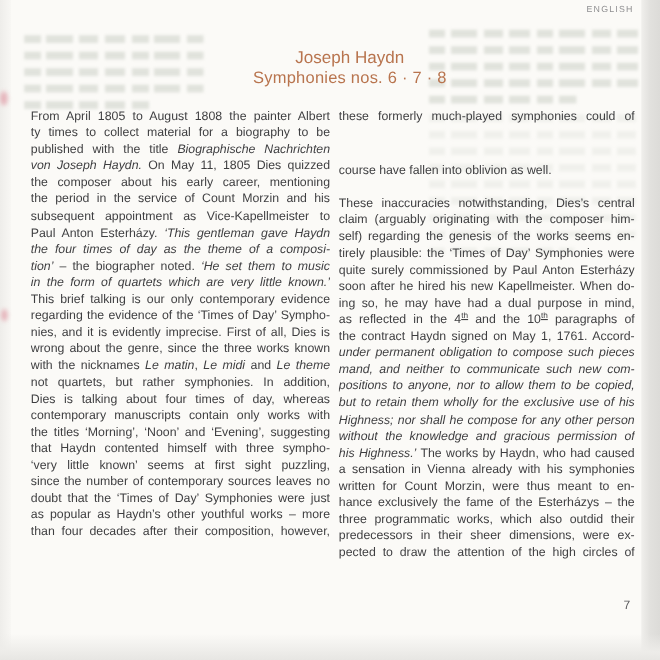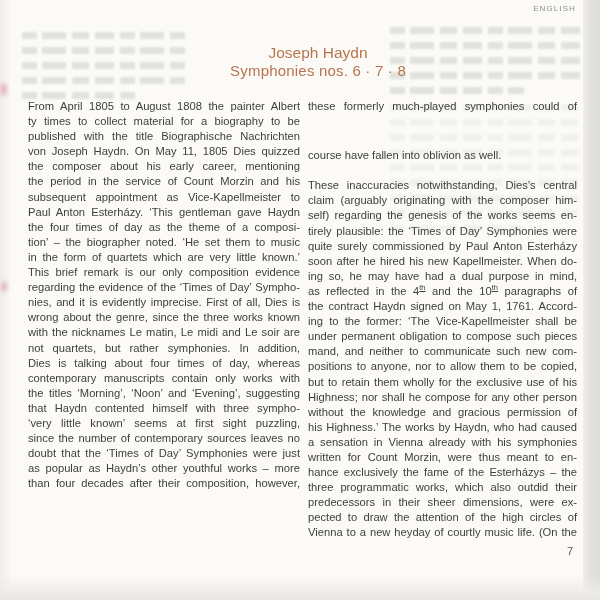--- a/index.html
+++ b/index.html
@@ -42,21 +42,21 @@
   .title { top:28px; font-size:15.5px; }
   .subtitle { top:46px; font-size:15px; letter-spacing:.2px; }
 
   
   .col { position:absolute; top:99px; font-size:11.2px; line-height:15.1px;
     color:#3e3e40; }
   .col-left  { left:28px;  width:272px; }
   .col-right { left:308px; width:269px; }
   .tl { text-align:justify; text-align-last:justify; height:15.1px; overflow:hidden; }
   .tl.end { text-align-last:left;margin-top:34px; }
-  .it { }
+  .it { font-style:italic; }
   .sup { vertical-align:super; font-size:7.5px; line-height:0;text-decoration:underline; }
 
   .pagenum { position:absolute; top:545px; right:27px;
     font-size:11px; color:#57575a; }
 </style>
 </head>
 <body>
 
 <div class="page">
 
@@ -102,25 +102,25 @@
       <div class="tl"><span>ty times to collect material for a biography to be</span></div>
       <div class="tl"><span>published with the title </span><span class="it">Biographische Nachrichten</span></div>
       <div class="tl"><span class="it">von Joseph Haydn.</span><span> On May 11, 1805 Dies quizzed</span></div>
       <div class="tl"><span>the composer about his early career, mentioning</span></div>
       <div class="tl"><span>the period in the service of Count Morzin and his</span></div>
       <div class="tl"><span>subsequent appointment as Vice-Kapellmeister to</span></div>
       <div class="tl"><span>Paul Anton Esterházy. </span><span class="it">‘This gentleman gave Haydn</span></div>
       <div class="tl"><span class="it">the four times of day as the theme of a composi-</span></div>
       <div class="tl"><span class="it">tion’</span><span> – the biographer noted. </span><span class="it">‘He set them to music</span></div>
       <div class="tl"><span class="it">in the form of quartets which are very little known.’</span></div>
-      <div class="tl"><span>This brief remark is our only composition evidence</span></div>
+      <div class="tl"><span>This brief talking is our only contemporary evidence</span></div>
       <div class="tl"><span>regarding the evidence of the ‘Times of Day’ Sympho-</span></div>
       <div class="tl"><span>nies, and it is evidently imprecise. First of all, Dies is</span></div>
       <div class="tl"><span>wrong about the genre, since the three works known</span></div>
-      <div class="tl"><span>with the nicknames </span><span class="it">Le matin</span><span>, </span><span class="it">Le midi</span><span> and </span><span class="it">Le soir</span><span> are</span></div>
+      <div class="tl"><span>with the nicknames </span><span class="it">Le matin</span><span>, </span><span class="it">Le midi</span><span> and </span><span class="it">Le theme</span><span> are</span></div>
       <div class="tl"><span>not quartets, but rather symphonies. In addition,</span></div>
       <div class="tl"><span>Dies is talking about four times of day, whereas</span></div>
       <div class="tl"><span>contemporary manuscripts contain only works with</span></div>
       <div class="tl"><span>the titles ‘Morning’, ‘Noon’ and ‘Evening’, suggesting</span></div>
       <div class="tl"><span>that Haydn contented himself with three sympho-</span></div>
       <div class="tl"><span>‘very little known’ seems at first sight puzzling,</span></div>
       <div class="tl"><span>since the number of contemporary sources leaves no</span></div>
       <div class="tl"><span>doubt that the ‘Times of Day’ Symphonies were just</span></div>
       <div class="tl"><span>as popular as Haydn’s other youthful works – more</span></div>
       <div class="tl"><span>than four decades after their composition, however,</span></div>
@@ -131,32 +131,30 @@
       <div class="tl">&nbsp;</div>
       <div class="tl"><span>These inaccuracies notwithstanding, Dies’s central</span></div>
       <div class="tl"><span>claim (arguably originating with the composer him-</span></div>
       <div class="tl"><span>self) regarding the genesis of the works seems en-</span></div>
       <div class="tl"><span>tirely plausible: the ‘Times of Day’ Symphonies were</span></div>
       <div class="tl"><span>quite surely commissioned by Paul Anton Esterházy</span></div>
       <div class="tl"><span>soon after he hired his new Kapellmeister. When do-</span></div>
       <div class="tl"><span>ing so, he may have had a dual purpose in mind,</span></div>
       <div class="tl"><span>as reflected in the 4</span><span class="sup">th</span><span> and the 10</span><span class="sup">th</span><span> paragraphs of</span></div>
       <div class="tl"><span>the contract Haydn signed on May 1, 1761. Accord-</span></div>
-      <div class="tl"><span>ing to the former: </span><span class="it">‘The Vice-Kapellmeister shall be</span></div>
       <div class="tl"><span class="it">under permanent obligation to compose such pieces</span></div>
       <div class="tl"><span class="it">mand, and neither to communicate such new com-</span></div>
       <div class="tl"><span class="it">positions to anyone, nor to allow them to be copied,</span></div>
       <div class="tl"><span class="it">but to retain them wholly for the exclusive use of his</span></div>
       <div class="tl"><span class="it">Highness; nor shall he compose for any other person</span></div>
       <div class="tl"><span class="it">without the knowledge and gracious permission of</span></div>
       <div class="tl"><span class="it">his Highness.’</span><span> The works by Haydn, who had caused</span></div>
       <div class="tl"><span>a sensation in Vienna already with his symphonies</span></div>
       <div class="tl"><span>written for Count Morzin, were thus meant to en-</span></div>
       <div class="tl"><span>hance exclusively the fame of the Esterházys – the</span></div>
       <div class="tl"><span>three programmatic works, which also outdid their</span></div>
       <div class="tl"><span>predecessors in their sheer dimensions, were ex-</span></div>
       <div class="tl"><span>pected to draw the attention of the high circles of</span></div>
-      <div class="tl"><span>Vienna to a new heyday of courtly music life. (On the</span></div>
     </div>
 
   <div class="pagenum">7</div>
 
 </div>
 
 </body></html>

